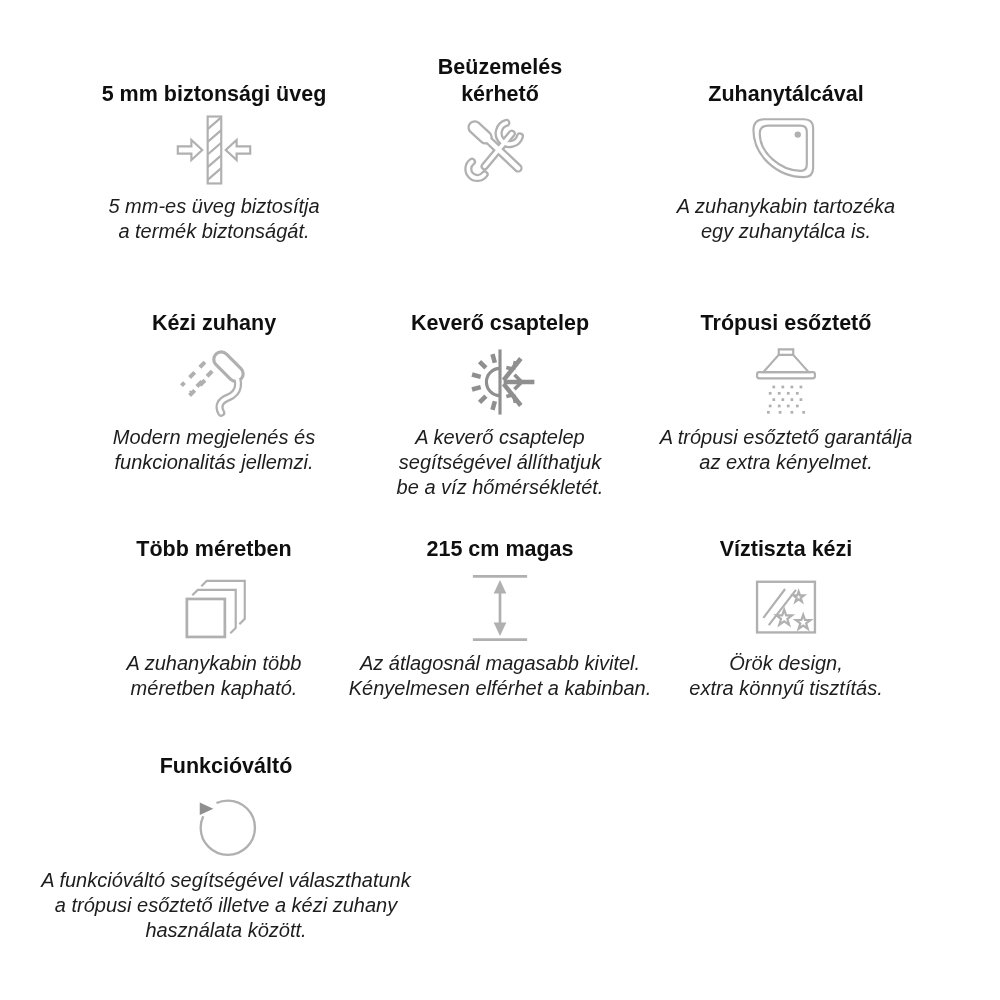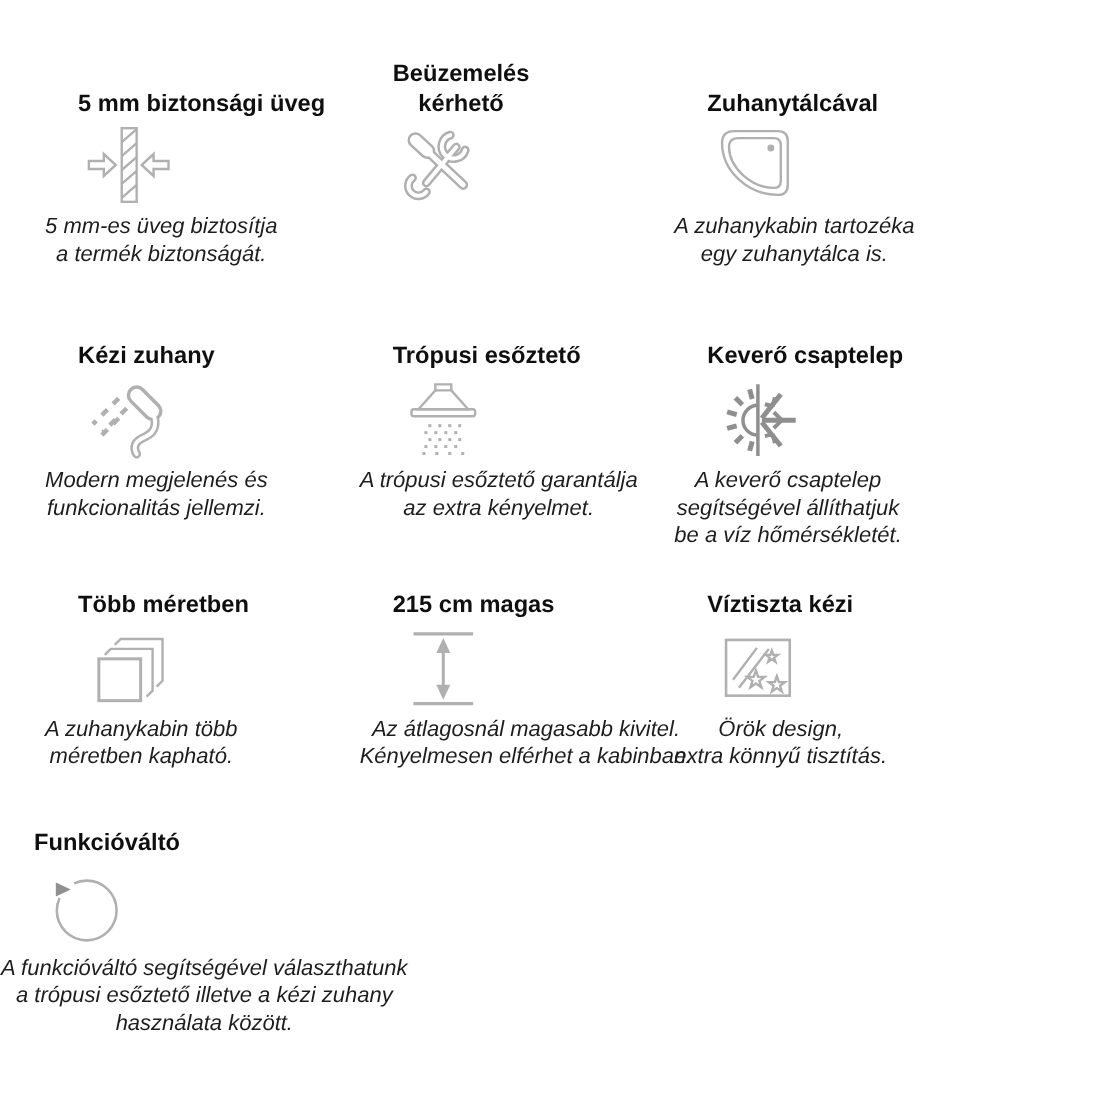--- a/index.html
+++ b/index.html
@@ -23,21 +23,21 @@
   .row-2{margin-top:66px;}
   .row-3{margin-top:36px;}
   .row-4{
     margin-top:52px;
     display:flex;
     justify-content:flex-start;
     padding-left:48px;
   }
   .row-4 .feature{width:410px;}
   .row-4 .feature:last-child{width:390px;margin-left:-17px;}
-  .feature{display:flex;flex-direction:column;align-items:flex-start;}
+  .feature{display:flex;flex-direction:column;align-items:center;}
   .feature-title{
     font-size:21.5px;font-weight:bold;line-height:27px;
     color:var(--title-color);
     white-space:pre-line;text-align:center;
     display:flex;align-items:flex-end;justify-content:center;
     min-height:27px;
   }
   .row-1 .feature-title{min-height:56px;}
   .feature-icon{
     height:82px;margin-top:4px;
@@ -124,20 +124,50 @@
     </g>
     <g stroke="currentColor" stroke-width="4.5" stroke-dasharray="8 8">
       <path d="M40 20 14 46"></path>
       <path d="M48 30 24 54"></path>
       <path d="M40 40 22 58"></path>
     </g>
   </svg>
         </div>
     <div class="feature-desc" data-name="feature-description">Modern megjelenés és
 funkcionalitás jellemzi.</div>
+  </div>
+      <div class="feature" data-name="feature-card">
+    <div class="feature-title" data-name="feature-title">Keverő csaptelep</div>
+    <div class="feature-icon" data-name="mixer-tap-icon">
+          <svg viewBox="0 0 100 84" fill="none" stroke="currentColor">
+    <path d="M50 6 V78" stroke-width="3.5"></path>
+    <path d="M50 27 A15 15 0 0 0 50 57" stroke-width="3.5"></path>
+    <g stroke-width="5">
+      <path d="M44.3 20.7 41.7 11.1"></path>
+      <path d="M34.4 26.4 27.4 19.4"></path>
+      <path d="M28.7 36.3 19.1 33.7"></path>
+      <path d="M28.7 47.7 19.1 50.3"></path>
+      <path d="M34.4 57.6 27.4 64.6"></path>
+      <path d="M44.3 63.3 41.7 72.9"></path>
+    </g>
+    <g stroke-width="5">
+      <path d="M54 42 H88"></path>
+      <path d="M54 40 73 16"></path>
+      <path d="M54 44 73 68"></path>
+    </g>
+    <g stroke-width="4">
+      <path d="M74 42 66 34 M74 42 66 50"></path>
+      <path d="M65 28 57 26 M65 28 67 19"></path>
+      <path d="M65 56 57 58 M65 56 67 65"></path>
+    </g>
+  </svg>
+        </div>
+    <div class="feature-desc" data-name="feature-description">A keverő csaptelep
+segítségével állíthatjuk
+be a víz hőmérsékletét.</div>
   </div>
       <div class="feature" data-name="feature-card">
     <div class="feature-title" data-name="feature-title">Trópusi esőztető</div>
     <div class="feature-icon" data-name="rain-shower-icon">
           <svg viewBox="0 0 100 84" fill="none" stroke="currentColor" stroke-width="2.4">
     <path d="M42 13 V6 H58 V13"></path>
     <path d="M58 12 75 31 H25 L42 12 Z"></path>
     <rect x="18" y="31" width="64" height="7" rx="2.5"></rect>
     <g fill="currentColor" stroke="none">
       <rect x="35" y="46" width="3" height="3"></rect>
@@ -159,50 +189,20 @@
       <rect x="29" y="74" width="3" height="3"></rect>
               <rect x="42" y="74" width="3" height="3"></rect>
               <rect x="55" y="74" width="3" height="3"></rect>
               <rect x="68" y="74" width="3" height="3"></rect>
     </g>
   </svg>
         </div>
     <div class="feature-desc" data-name="feature-description">A trópusi esőztető garantálja
 az extra kényelmet.</div>
   </div>
-      <div class="feature" data-name="feature-card">
-    <div class="feature-title" data-name="feature-title">Keverő csaptelep</div>
-    <div class="feature-icon" data-name="mixer-tap-icon">
-          <svg viewBox="0 0 100 84" fill="none" stroke="currentColor">
-    <path d="M50 6 V78" stroke-width="3.5"></path>
-    <path d="M50 27 A15 15 0 0 0 50 57" stroke-width="3.5"></path>
-    <g stroke-width="5">
-      <path d="M44.3 20.7 41.7 11.1"></path>
-      <path d="M34.4 26.4 27.4 19.4"></path>
-      <path d="M28.7 36.3 19.1 33.7"></path>
-      <path d="M28.7 47.7 19.1 50.3"></path>
-      <path d="M34.4 57.6 27.4 64.6"></path>
-      <path d="M44.3 63.3 41.7 72.9"></path>
-    </g>
-    <g stroke-width="5">
-      <path d="M54 42 H88"></path>
-      <path d="M54 40 73 16"></path>
-      <path d="M54 44 73 68"></path>
-    </g>
-    <g stroke-width="4">
-      <path d="M74 42 66 34 M74 42 66 50"></path>
-      <path d="M65 28 57 26 M65 28 67 19"></path>
-      <path d="M65 56 57 58 M65 56 67 65"></path>
-    </g>
-  </svg>
-        </div>
-    <div class="feature-desc" data-name="feature-description">A keverő csaptelep
-segítségével állíthatjuk
-be a víz hőmérsékletét.</div>
-  </div>
     </div>
   <div class="row row-3" data-name="features-row-3">
       <div class="feature" data-name="feature-card">
     <div class="feature-title" data-name="feature-title">Több méretben</div>
     <div class="feature-icon" data-name="multiple-sizes-icon">
           <svg viewBox="0 0 100 84" fill="none" stroke="currentColor">
     <rect x="20" y="32" width="42" height="42" stroke-width="3"></rect>
     <path d="M26 28 L32 22 H74 V64 L68 70" stroke-width="2.4"></path>
     <path d="M36 18 L42 12 H84 V54 L78 60" stroke-width="2.4"></path>
   </svg>

